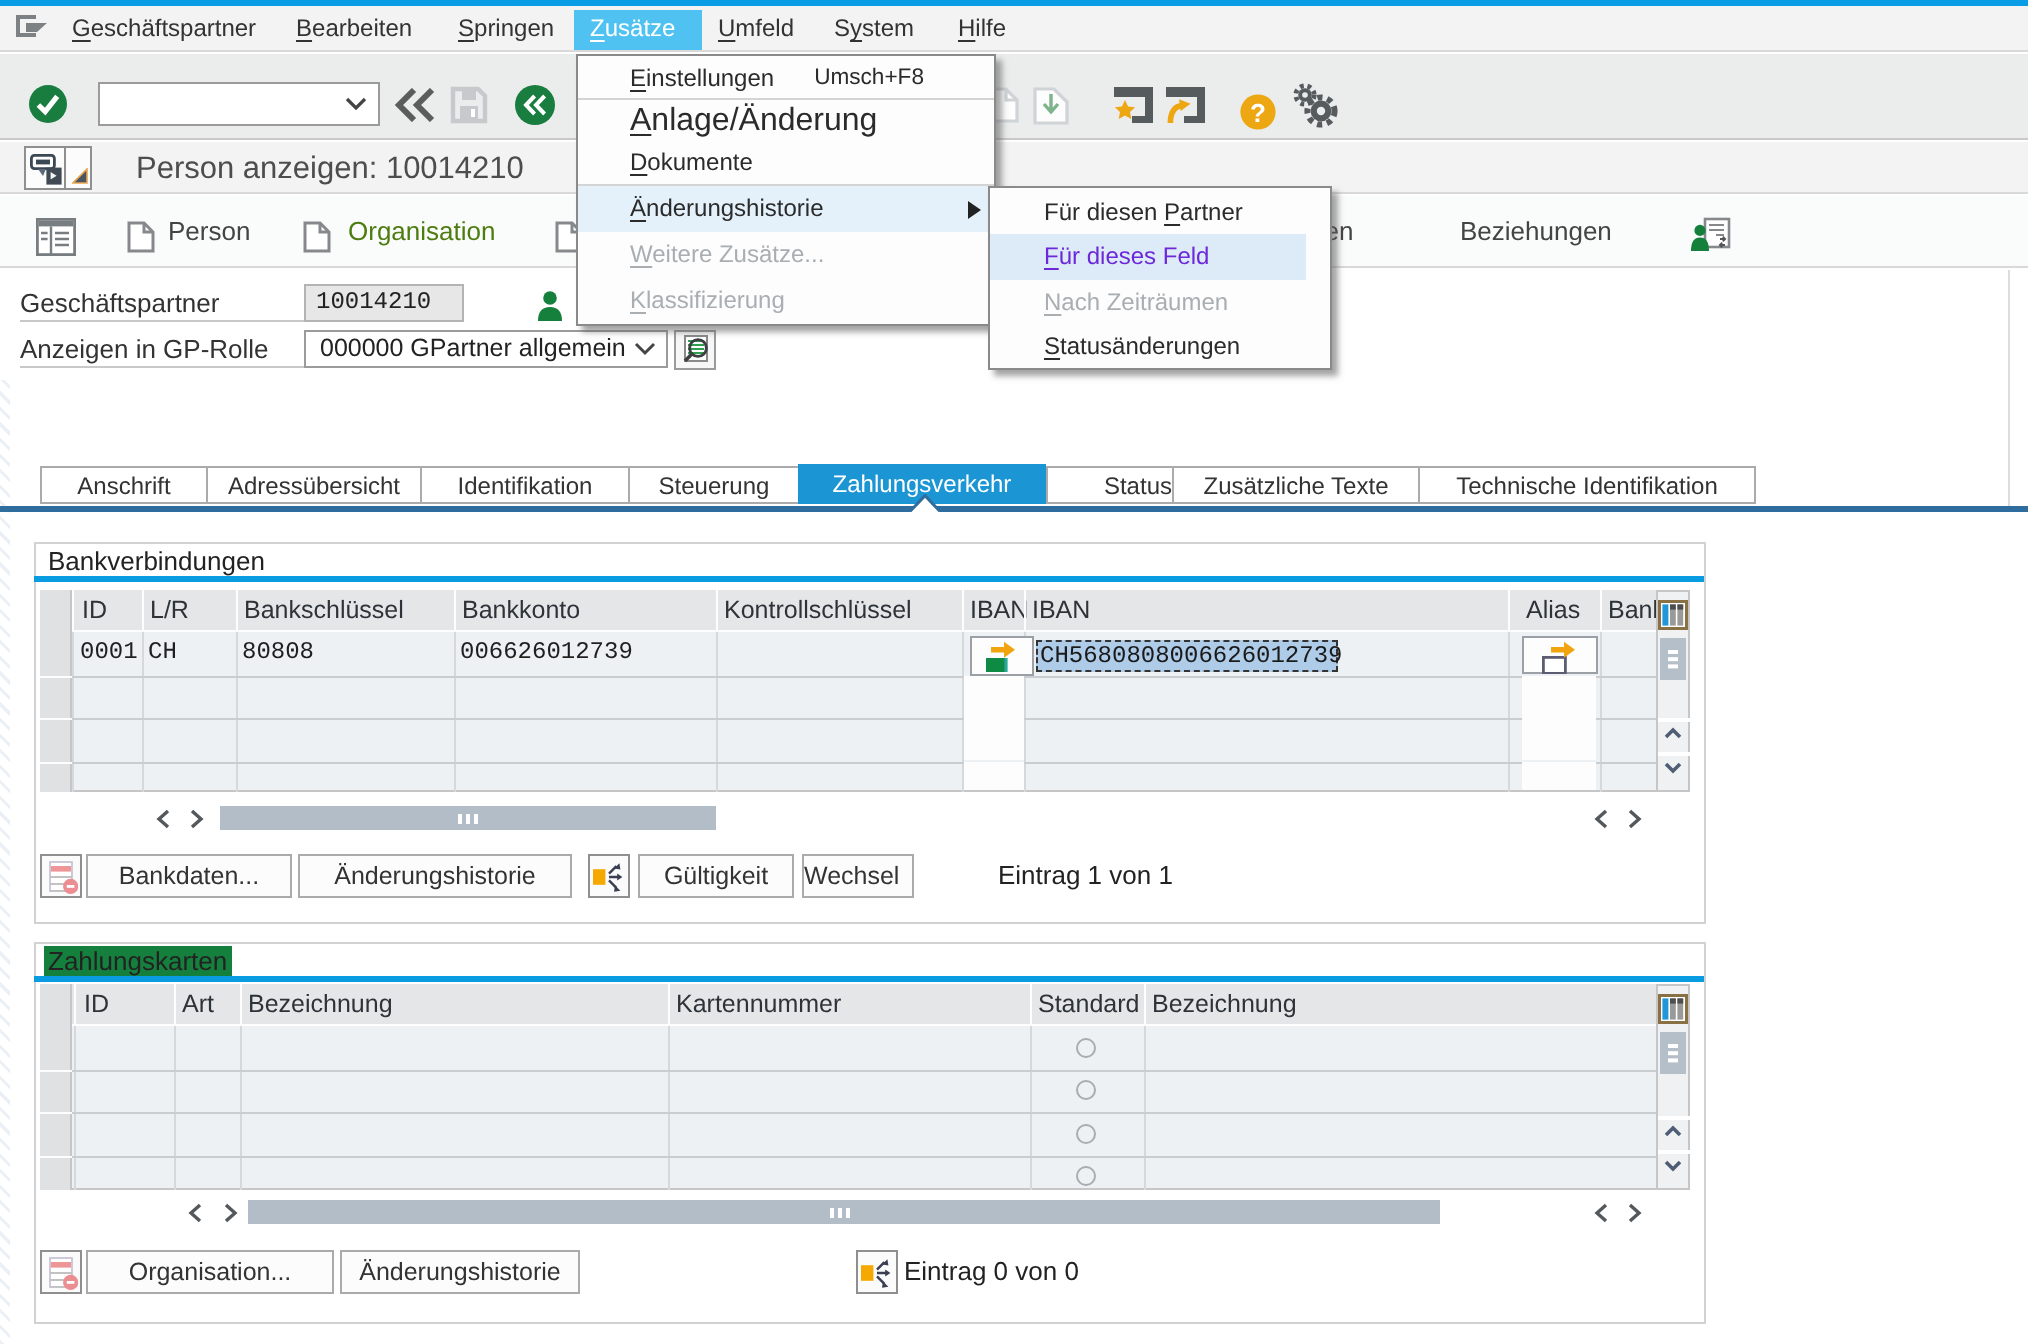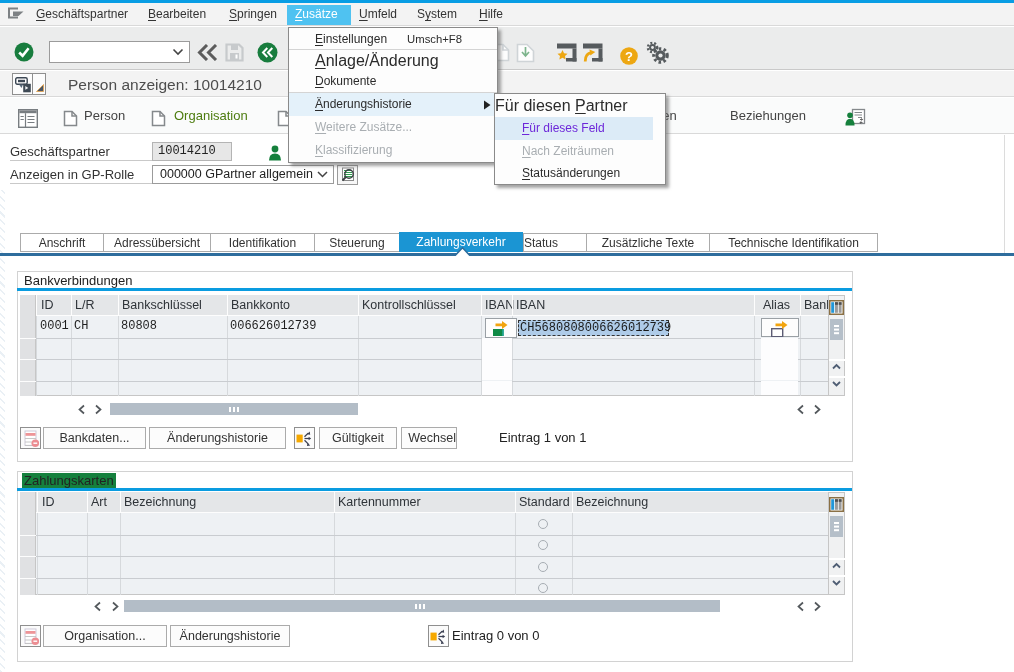--- a/index.html
+++ b/index.html
@@ -144,21 +144,21 @@
 <rect x="2.5" y="1" width="11" height="12.5" fill="#fff" stroke="#8a8a8a" stroke-width="1"></rect>
 <path d="M4 3.5 H12 M4 5.5 H12 M4 7.5 H12 M4 9.5 H12" stroke="#2f9e4f" stroke-width="1.1"></path>
 <circle cx="9" cy="7" r="4.2" fill="none" stroke="#3c4043" stroke-width="1.4"></circle>
 <path d="M5.9 10 L2.5 13.5" stroke="#3c4043" stroke-width="1.8"></path>
 </svg>
 <div class="a" style="left:20px;top:233px;width:84px;height:19px;background:#fff;border:1px solid #ababab;color:#333;font-size:12px;text-align:center;line-height:18px">Anschrift</div>
 <div class="a" style="left:103px;top:233px;width:108px;height:19px;background:#fff;border:1px solid #ababab;color:#333;font-size:12px;text-align:center;line-height:18px">Adressübersicht</div>
 <div class="a" style="left:210px;top:233px;width:105px;height:19px;background:#fff;border:1px solid #ababab;color:#333;font-size:12px;text-align:center;line-height:18px">Identifikation</div>
 <div class="a" style="left:314px;top:233px;width:86px;height:19px;background:#fff;border:1px solid #ababab;color:#333;font-size:12px;text-align:center;line-height:18px">Steuerung</div>
 <div class="a" style="left:399px;top:232px;width:124px;height:20px;background:#1b95d3;color:#fff;font-size:12px;text-align:center;line-height:20px">Zahlungsverkehr</div>
-<div class="a" style="left:523px;top:233px;width:64px;height:19px;background:#fff;border:1px solid #ababab;color:#333;font-size:12px;text-align:left;line-height:18px">Status</div>
+<div class="a" style="left:523px;top:233px;width:64px;height:19px;background:#fff;border:1px solid #ababab;color:#333;font-size:12px;text-align:right;line-height:18px">Status</div>
 <div class="a" style="left:586px;top:233px;width:124px;height:19px;background:#fff;border:1px solid #ababab;color:#333;font-size:12px;text-align:center;line-height:18px">Zusätzliche Texte</div>
 <div class="a" style="left:709px;top:233px;width:169px;height:19px;background:#fff;border:1px solid #ababab;color:#333;font-size:12px;text-align:center;line-height:18px">Technische Identifikation</div>
 <div class="a" style="left:0;top:253px;width:1014px;height:2.5px;background:#2e6d9d"></div>
 <svg class="a" style="left:455px;top:247px" width="15" height="9" viewBox="0 0 15 9">
 <path d="M0 9 L7.5 0.5 L15 9 Z" fill="#fff"></path>
     <path d="M0 8.7 L7.5 0.8 L15 8.7" fill="none" stroke="#2e6d9d" stroke-width="1.5"></path>
 </svg>
 <div class="a" style="left:17px;top:271px;width:836px;height:191px;border:1px solid #d2d2d2"></div>
 <div class="a" style="left:22px;top:273px;height:15px;font-size:13px;color:#222;background:#fff;padding:0 2px;line-height:15px">Bankverbindungen</div>
 <div class="a" style="left:17px;top:288.3px;width:835px;height:2.6px;background:#0a9ce0"></div>
@@ -274,21 +274,21 @@
       <path d="M8.5 7.5 H13.5"></path>
       <path d="M8.5 9.2 L12.2 12.9"></path>
 </g>
 <g fill="#3a3f51">
 <path d="M13.7 0.6 l0.5 3.2 -3.2 -0.5 z"></path>
       <path d="M15.2 7.5 l-2.6 -1.8 v3.6 z"></path>
       <path d="M14.2 14.4 l-3.2 0.5 0.5 -3.2 z"></path>
 </g>
 </svg>
 <div class="a" style="left:319px;top:427px;width:78px;height:22px;background:#fcfcfc;border:1px solid #ababab;font-size:12.5px;color:#333;text-align:center;line-height:20px">Gültigkeit</div>
-<div class="a" style="left:401px;top:427px;width:56px;height:22px;background:#fcfcfc;border:1px solid #ababab;font-size:12.5px;color:#333;text-align:right;line-height:20px">Wechsel</div>
+<div class="a" style="left:401px;top:427px;width:56px;height:22px;background:#fcfcfc;border:1px solid #ababab;font-size:12.5px;color:#333;text-align:left;line-height:20px">Wechsel</div>
 <div class="a" style="left:499px;top:427px;height:22px;line-height:22px;font-size:13px;color:#222">Eintrag 1 von 1</div>
 <div class="a" style="left:20px;top:492px;width:825px;height:103px;border:1px solid #c6c6c6;border-right:none;background:#eef1f4"></div>
 <div class="a" style="left:20px;top:492px;width:825px;height:21px;background:#e4e6e8;border-bottom:1px solid #fdfdfd"></div>
 <div class="a" style="left:20px;top:492px;width:16px;height:103px;background:#e0e1e3;border-right:1px solid #c6c6c6"></div>
 <div class="a" style="left:42px;top:492px;height:21px;line-height:21px;font-size:12.5px;color:#2e3338">ID</div>
 <div class="a" style="left:91px;top:492px;height:21px;line-height:21px;font-size:12.5px;color:#2e3338">Art</div>
 <div class="a" style="left:124px;top:492px;height:21px;line-height:21px;font-size:12.5px;color:#2e3338">Bezeichnung</div>
 <div class="a" style="left:338px;top:492px;height:21px;line-height:21px;font-size:12.5px;color:#2e3338">Kartennummer</div>
 <div class="a" style="left:519px;top:492px;height:21px;line-height:21px;font-size:12.5px;color:#2e3338">Standard</div>
 <div class="a" style="left:576px;top:492px;height:21px;line-height:21px;font-size:12.5px;color:#2e3338">Bezeichnung</div>
@@ -379,15 +379,15 @@
 <div class="a" style="left:289px;top:49.5px;width:208px;height:21px;font-size:16px;color:#2b2b2b;line-height:21px;padding-left:26px;z-index:41"><u>A</u>nlage/Änderung</div>
 <div class="a" style="left:289px;top:70.5px;width:208px;height:21.5px;font-size:12px;color:#2b2b2b;line-height:21.5px;padding-left:26px;z-index:41"><u>D</u>okumente</div>
 <div class="a" style="left:289px;top:92px;width:208px;height:1px;background:#d4d4d4;z-index:41"></div>
 <div class="a" style="left:289px;top:93px;width:208px;height:23px;background:#e4f1fa;font-size:12px;color:#2b2b2b;line-height:23px;padding-left:26px;z-index:41"><u>Ä</u>nderungshistorie</div>
 <div class="a" style="left:289px;top:116px;width:208px;height:23px;font-size:12px;color:#a9aeb2;line-height:23px;padding-left:26px;z-index:41"><u>W</u>eitere Zusätze...</div>
 <div class="a" style="left:289px;top:139px;width:208px;height:23px;font-size:12px;color:#a9aeb2;line-height:23px;padding-left:26px;z-index:41"><u>K</u>lassifizierung</div>
 <svg class="a" style="left:483px;top:100px;z-index:41" width="8" height="10" viewBox="0 0 8 10">
     <path d="M1 0.5 L7.5 5 L1 9.5 Z" fill="#222"></path>
   </svg>
 <div class="a" style="left:494px;top:93px;width:172px;height:92px;background:#fdfdfd;border:1px solid #8a8a8a;box-shadow:3px 3px 3px rgba(90,90,90,0.55);z-index:42"></div>
-<div class="a" style="left:495px;top:94.5px;width:140px;height:22.5px;font-size:16px;color:#2b2b2b;line-height:22.5px;z-index:43">Für diesen <u>P</u>artner</div>
+<div class="a" style="left:495px;top:94.5px;width:140px;height:22.5px;font-size:12px;color:#2b2b2b;line-height:22.5px;padding-left:27px;z-index:43">Für diesen <u>P</u>artner</div>
 <div class="a" style="left:495px;top:117px;width:158px;height:22.5px;background:#dcebf7;font-size:12px;color:#6d28d9;line-height:22.5px;padding-left:27px;z-index:43"><u>F</u>ür dieses Feld</div>
 <div class="a" style="left:495px;top:139.5px;width:170px;height:22.5px;font-size:12px;color:#a9aeb2;line-height:22.5px;padding-left:27px;z-index:43"><u>N</u>ach Zeiträumen</div>
 <div class="a" style="left:495px;top:162px;width:170px;height:22px;font-size:12px;color:#2b2b2b;line-height:22px;padding-left:27px;z-index:43"><u>S</u>tatusänderungen</div>
 </body></html>

